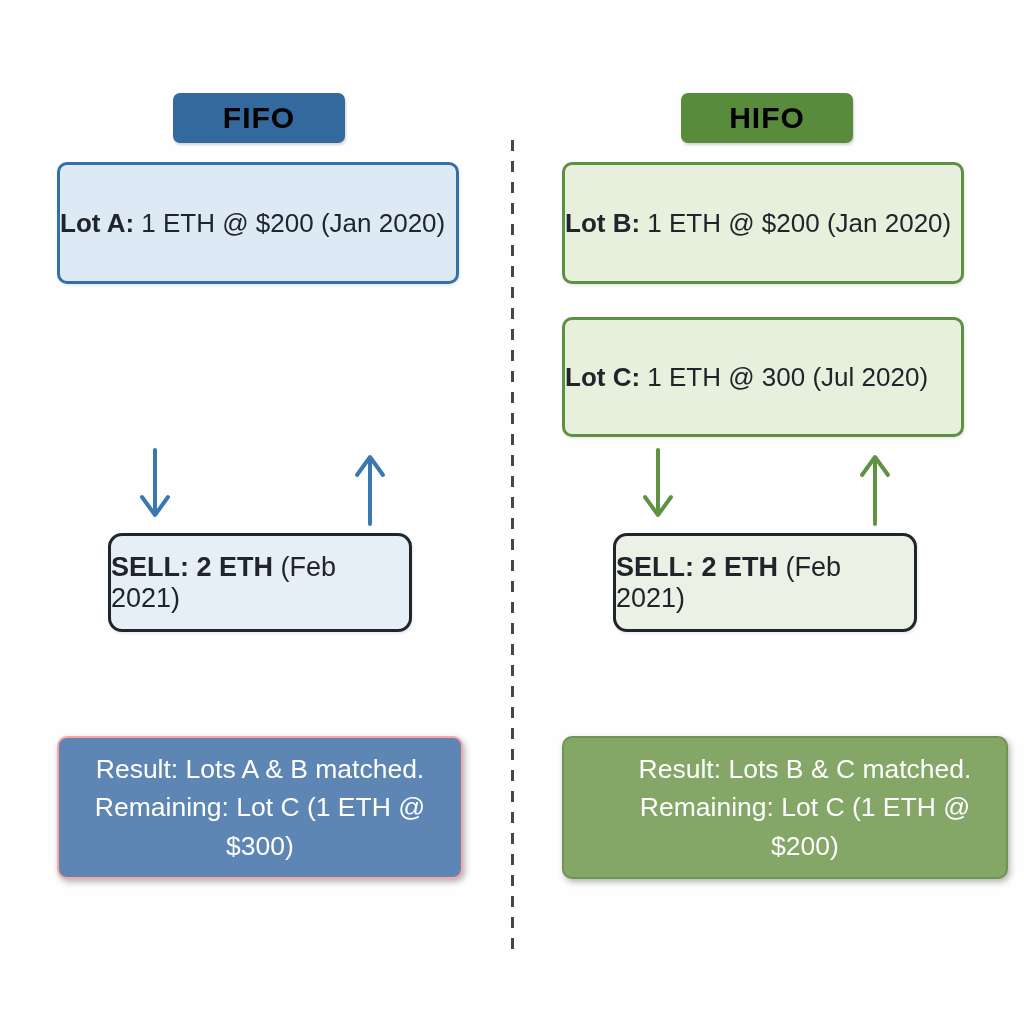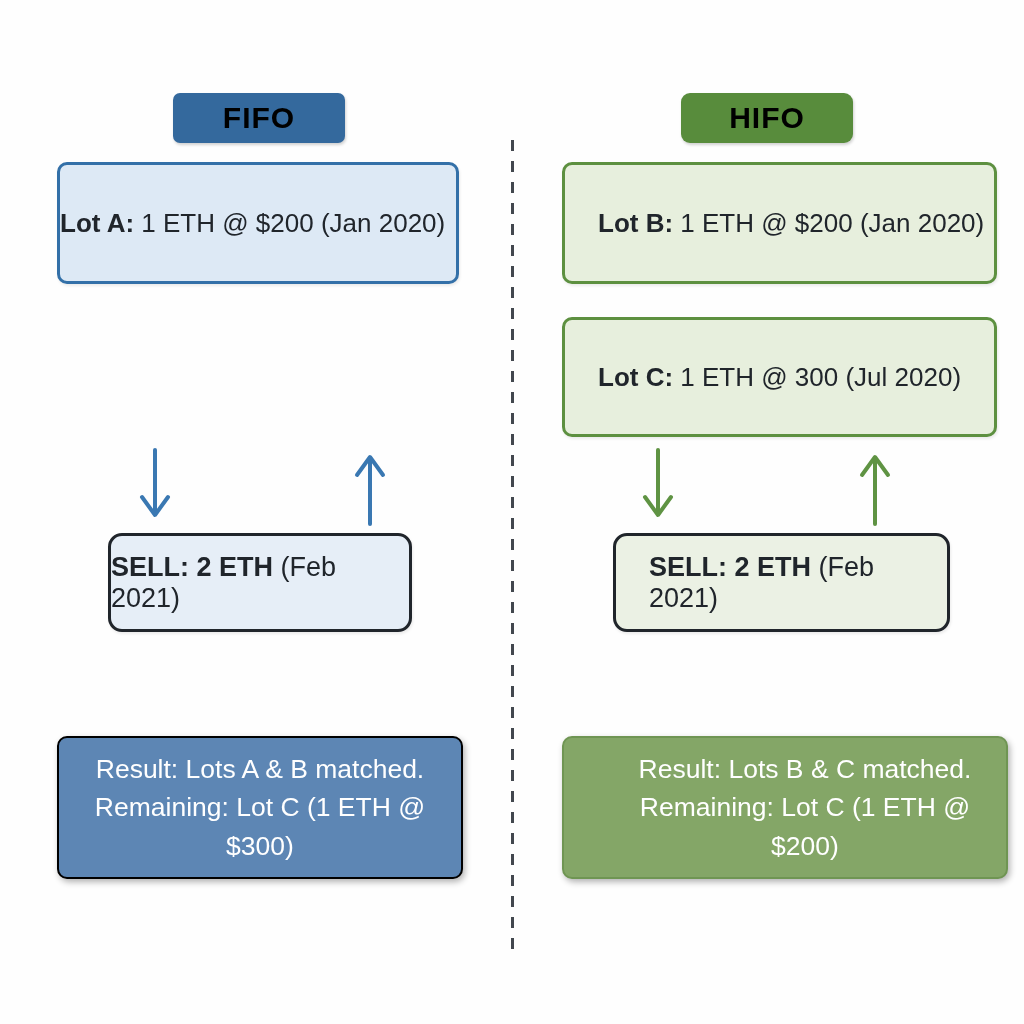--- a/index.html
+++ b/index.html
@@ -19,37 +19,37 @@
   }
 
   
   .badge{
     position:absolute;top:93px;width:172px;height:50px;
     border-radius:7px;color:#000000;font-weight:700;font-size:30px;letter-spacing:1px;
     display:flex;align-items:center;justify-content:center;
     box-shadow:1px 2px 3px rgba(0,0,0,.18);
   }
   .badge.fifo{left:173px;background:#34699d;}
-  .badge.hifo{left:681px;background:#588c3c;border-radius:9px;}
+  .badge.hifo{left:681px;background:#588c3c;}
 
   
   .lotbox{
     position:absolute;width:396px;
     border:3px solid;border-radius:10px;
     display:flex;align-items:center;justify-content:flex-start;
     font-size:26px;color:#20252b;text-align:center;
     box-shadow:1px 2px 3px rgba(0,0,0,.08);
   }
   .lotbox b{font-weight:700;}
   .b1{top:162px;height:116px;}
   .b2{top:317px;height:114px;}
   .lc{left:57px;}
   .rc{left:562px;}
   .blue{background:#dde9f5;border-color:#3370a8;}
-  .green{background:#e7efdd;border-color:#5d9040;padding-left:33px;}
+  .green{background:#e7efdd;border-color:#5d9040;}
 
   
   .sellbox{
     position:absolute;top:533px;width:298px;height:93px;
     border:3px solid;border-radius:14px;
     display:flex;align-items:center;justify-content:flex-end;
     font-size:27px;color:#20252b;
     box-shadow:1px 2px 3px rgba(0,0,0,.08);
   }
   .sellbox b{font-weight:700;}
@@ -59,21 +59,21 @@
   .sellbox.green{background:#ebf1e4;}
 
   
   .result{
     position:absolute;top:736px;width:402px;height:139px;
     border-radius:10px;color:#ffffff;font-size:26.5px;line-height:1.44;
     display:flex;flex-direction:column;align-items:center;justify-content:center;
     text-align:center;
     box-shadow:2px 3px 6px rgba(0,0,0,.30);
   }
-  .result.blue2{left:57px;background:#5d86b4;border:2px solid #000000;}
+  .result.blue2{left:57px;background:#5d86b4;border:2px solid #fca5a5;}
   .result.green2{left:562px;background:#84a667;border:2px solid #6f9553;padding-left:40px;}
 
   
   .arrow{position:absolute;top:447px;width:40px;height:80px;}
   .arrow svg{display:block;width:40px;height:80px;}
   .arrow.blue-arrow{color:#3a78b2;}
   .arrow.green-arrow{color:#5f9343;}
   .a-l-down{left:135px;}
   .a-l-up{left:350px;}
   .a-r-down{left:638px;}

